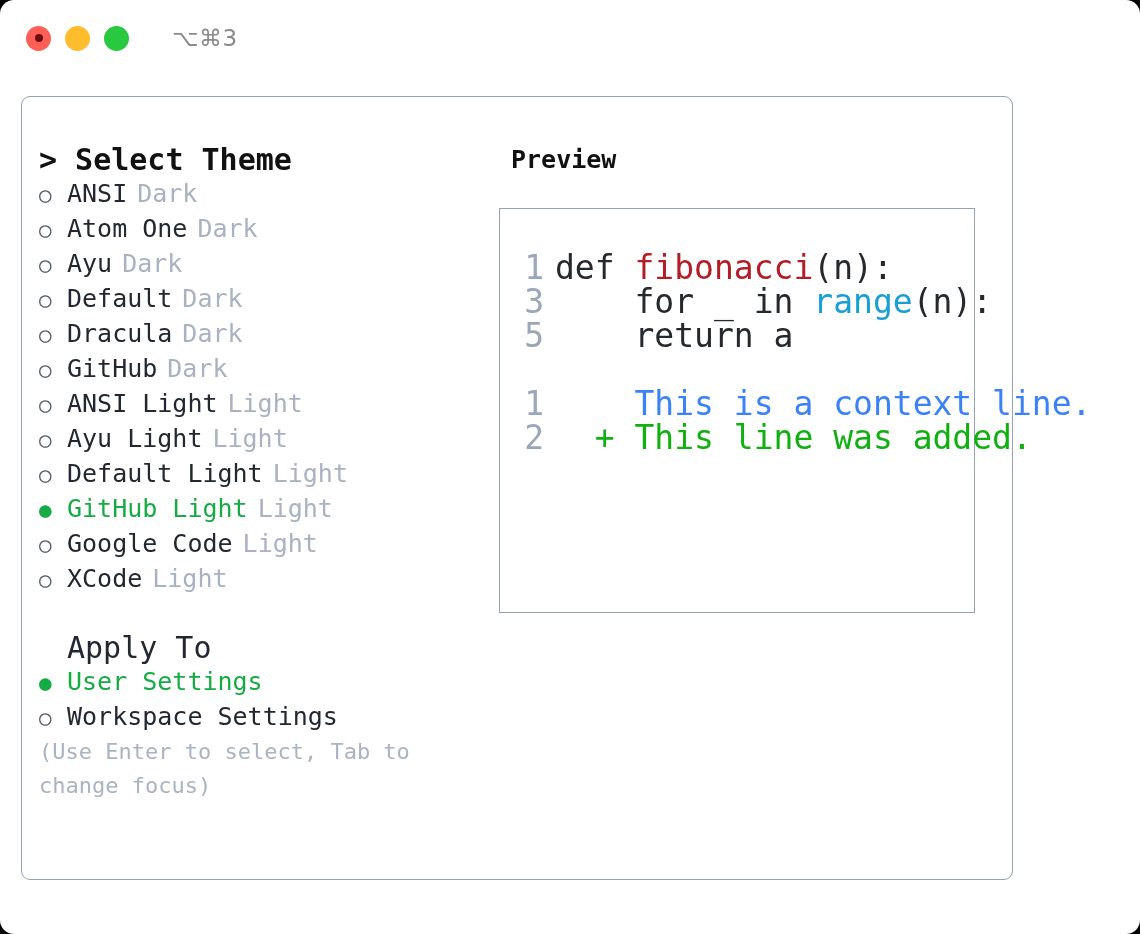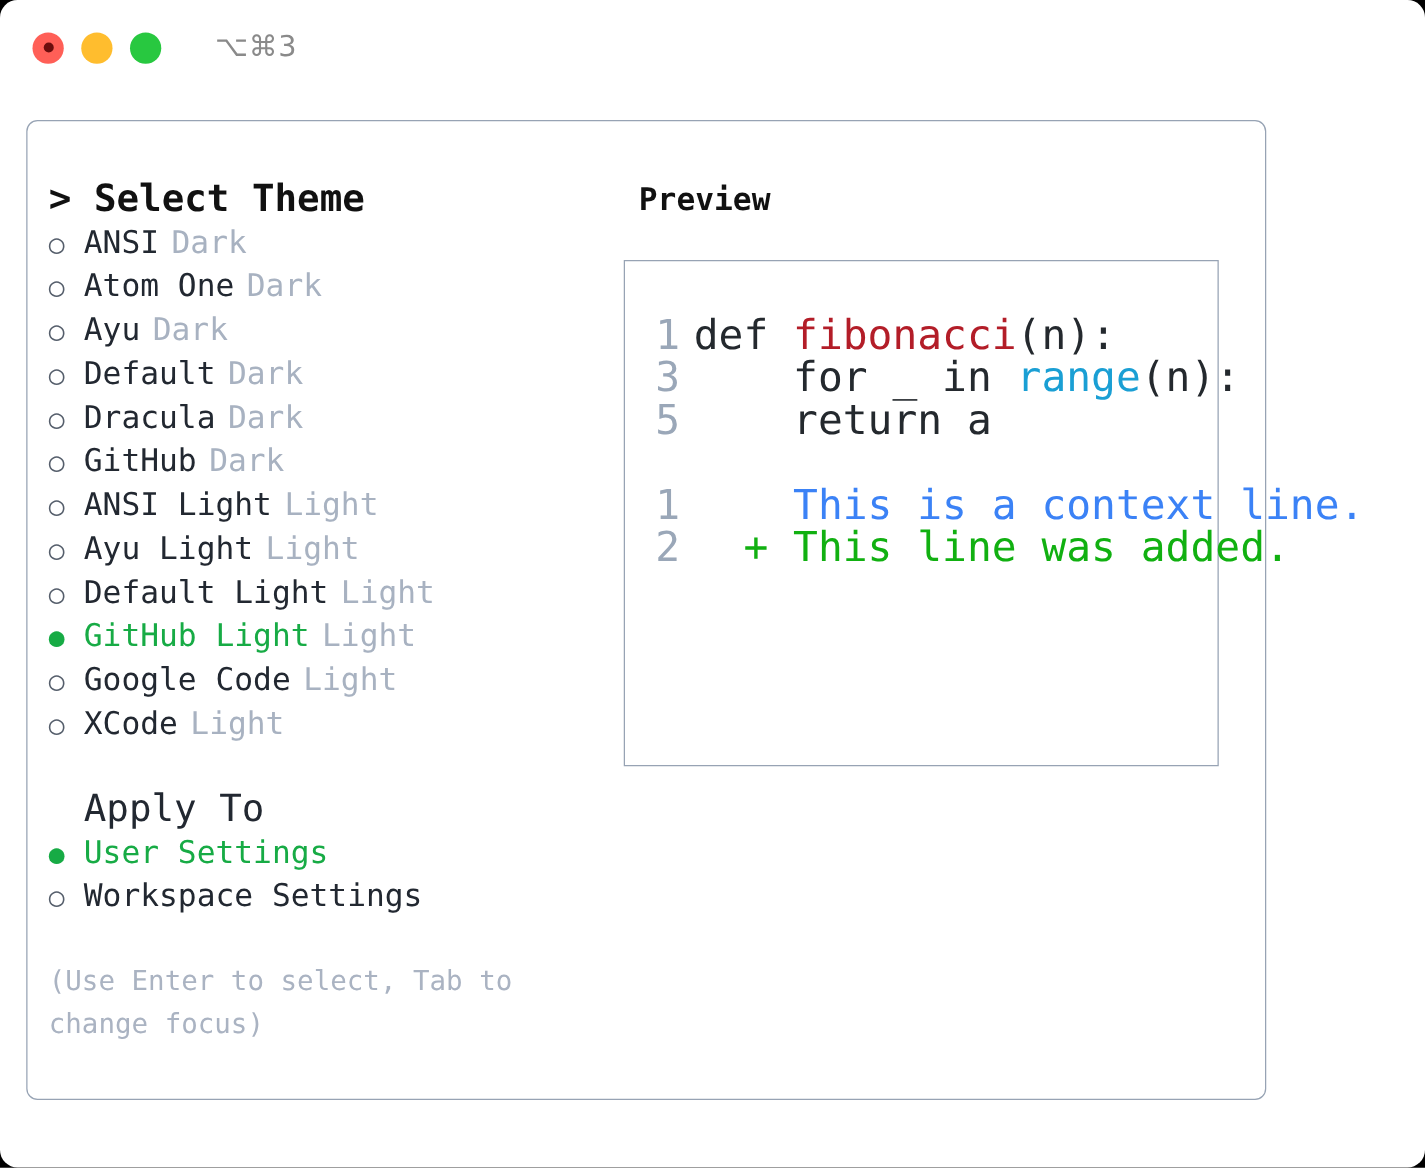--- a/index.html
+++ b/index.html
@@ -131,21 +131,20 @@
 
   .apply-header {
     font-size: 30px;
     line-height: 34px;
     color: #222831;
     padding-left: 28px;
     white-space: pre;
   }
 
   .hint {
-    margin-top: 34px;
     font-size: 22px;
     line-height: 34px;
     color: #aab3c2;
     width: 404px;
     white-space: pre-wrap;
   }
 
   
   .preview-title {
     font-size: 25px;

